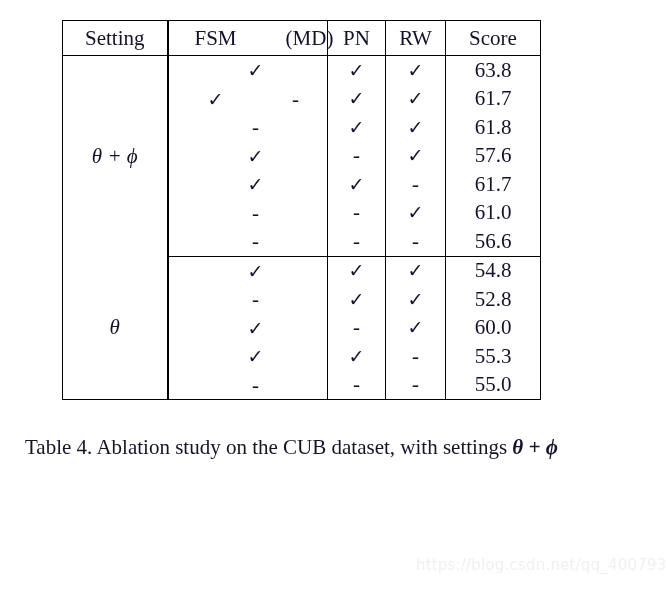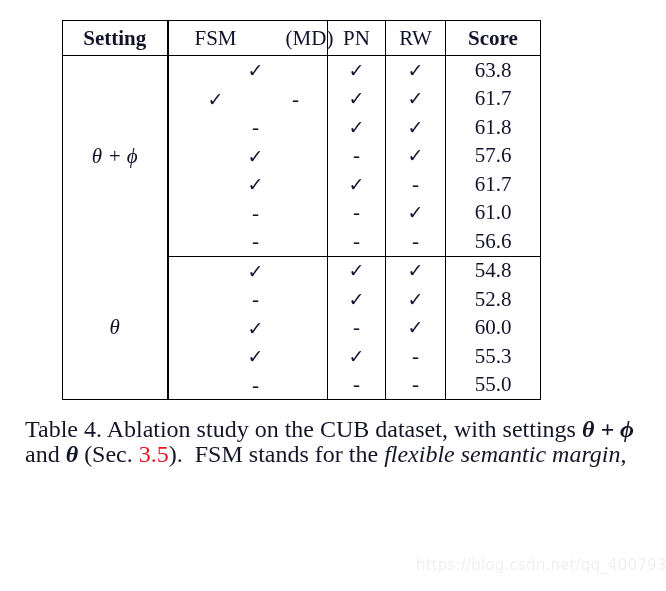--- a/index.html
+++ b/index.html
@@ -46,21 +46,21 @@
     border-left: 1.6px solid #000;
     border-right: 1.6px solid #000;
   }
 
   
   .hd {
     height: 34px;
     border-bottom: 1.6px solid #000;
     font-size: 21px;
   }
-  .hd.bold { font-weight: bold; }
+  .hd.bold { font-weight: normal; }
 
   
   .vr-heavy { border-right: 2.6px solid #000; }
   .vr-thin  { border-right: 1.3px solid #000; }
 
   .row-cell {
     height: 28.5px;
   }
   .sec-end td { border-bottom: 1.6px solid #000; }
 
@@ -113,23 +113,23 @@
     white-space: nowrap;
     text-align: right;
   }
   .hdr-fsm-label { left: 47px; }
   .hdr-md-label  { left: 141px; }
 
   
   #caption {
     position: absolute;
     left: 25px;
-    top: 417px;
+    top: 435px;
     width: 614px;
-    font-size: 24px;
+    font-size: 21px;
     line-height: 25px;
     text-align: left;
     color: #151528;
   }
   #caption .ln { white-space: pre; display: block; }
   .ref { color: #e8121e; }
   .it  { font-style: italic; }
   .mth { font-style: italic; font-weight: bold; }
 
   
@@ -293,16 +293,15 @@
           <td class="row-cell vr-thin"><span class="dash">-</span></td>
           <td class="row-cell vr-thin"><span class="dash">-</span></td>
           <td class="row-cell score">55.0</td>
         </tr>
       </tbody>
   </table>
 </div>
 
 <div id="caption">
     <div class="ln"><span>Table 4. Ablation study on the CUB dataset, with settings </span><span class="mth">θ + ϕ</span></div>
-    <div class="ln"><span>and </span><span class="mth">θ</span><span> (Sec. </span><span class="ref">3.5</span><span>).  FSM stands for the </span><span class="it">flexible semantic margin</span><span>,</span></div>
   </div>
 
 <div id="watermark">https://blog.csdn.net/qq_40079310</div>
 
 </body></html>

